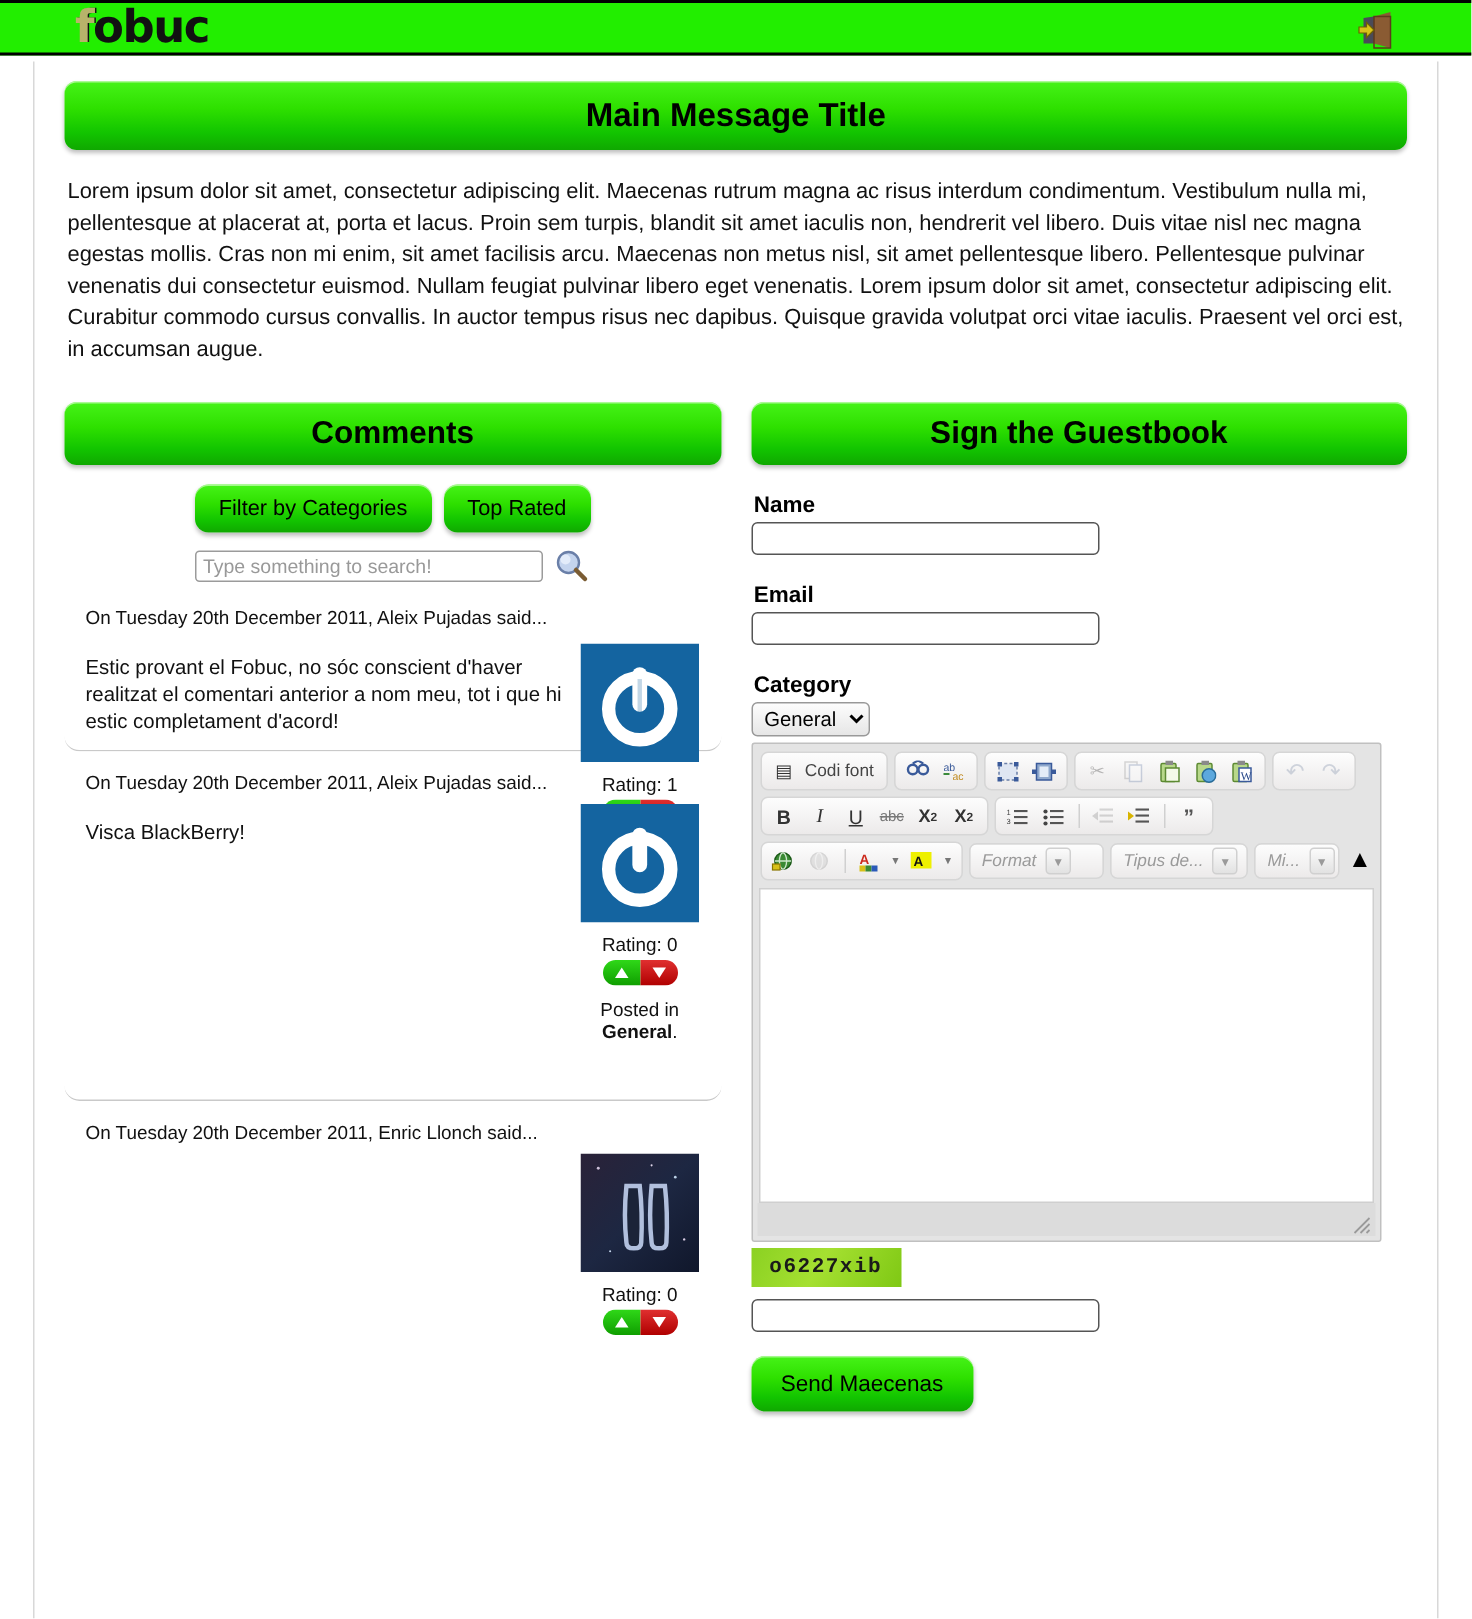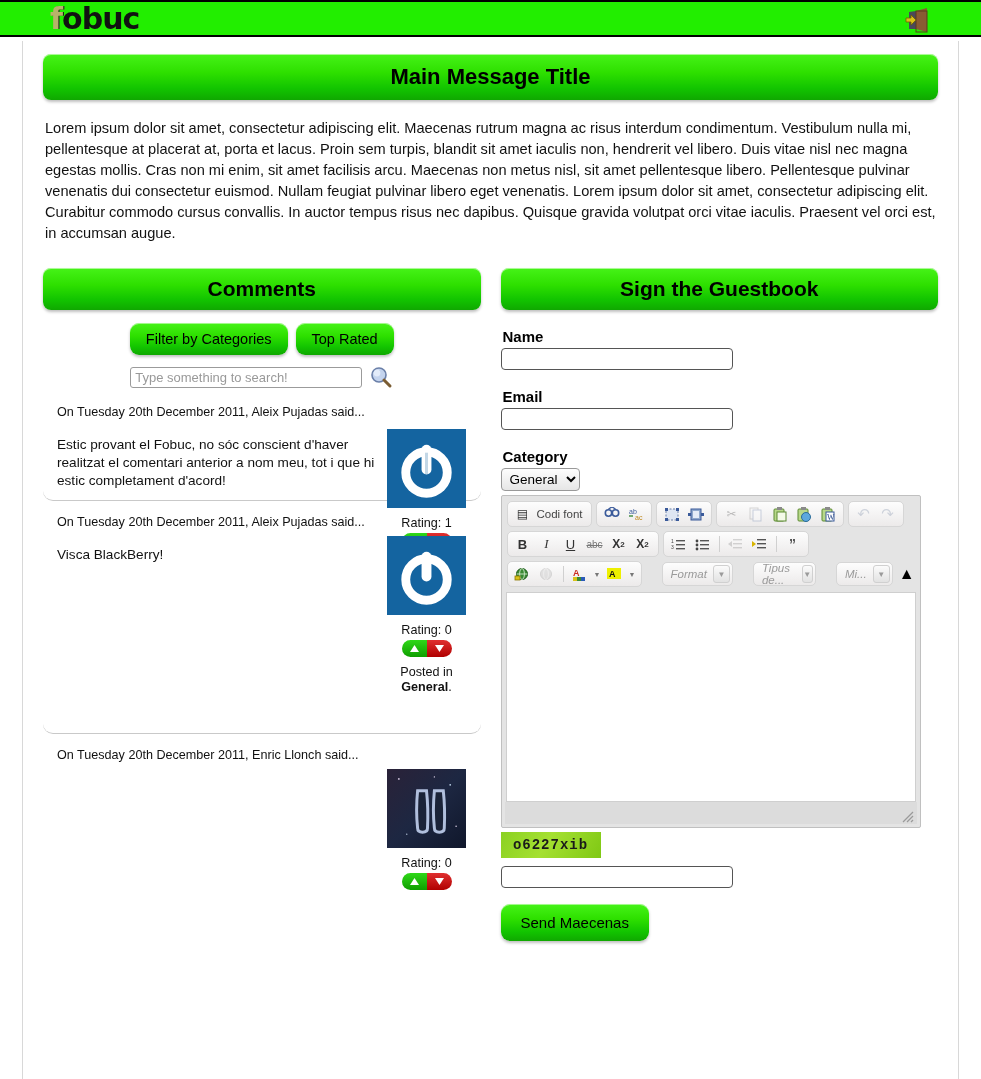--- a/index.html
+++ b/index.html
@@ -181,21 +181,21 @@
     font-size: 12px; color:#333; cursor:pointer;
     border-radius: 3px;
   }
   .tbtn.dim { opacity: .32; }
   .tsep { width:1px; height:16px; background:#d0d0d0; margin: 0 3px; }
   .tlabel { font-size: 11.5px; color:#444; padding: 0 4px 0 1px; }
   .combo {
     display:flex; align-items:center; justify-content:flex-start;
     background: linear-gradient(to bottom,#fdfdfd,#eceaea);
     border:1px solid #d6d6d6; border-radius:5px;
-    height: 24px; padding: 0 2px 0 8px; margin-left: 16px;
+    height: 24px; padding: 0 2px 0 8px;
   }
   .combo span { font-size: 11.5px; color:#9a9a9a; font-style: italic; }
   .combo .arrow {
     width: 17px; height: 18px; margin-left: 6px;
     background: linear-gradient(to bottom,#fbfbfb,#e2e2e2);
     border:1px solid #d0d0d0; border-radius:3px;
     display:flex; align-items:center; justify-content:center;
     font-size: 8px; color: #9a9a9a;
   }
   #editor-body {

